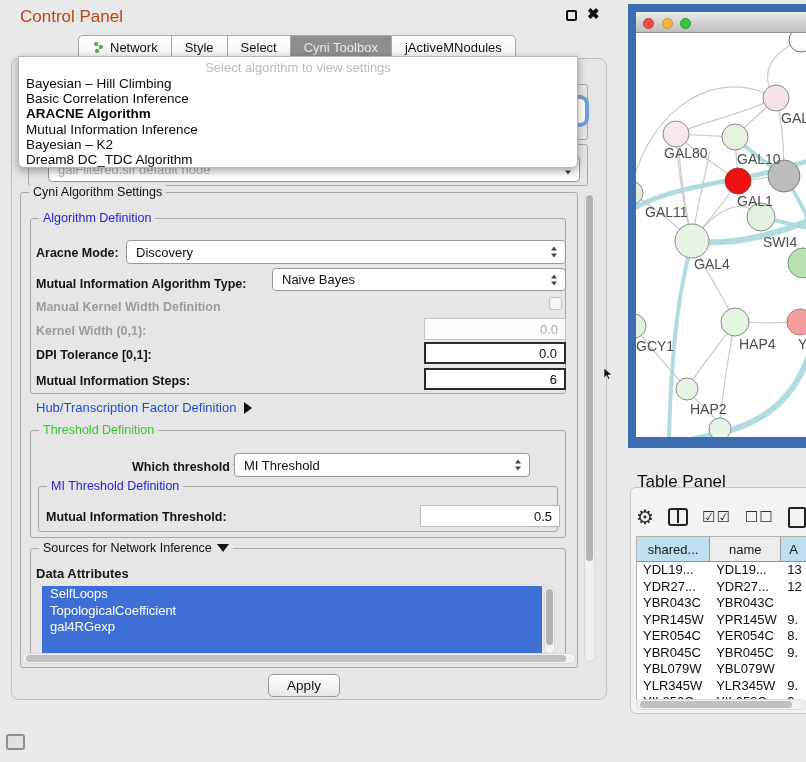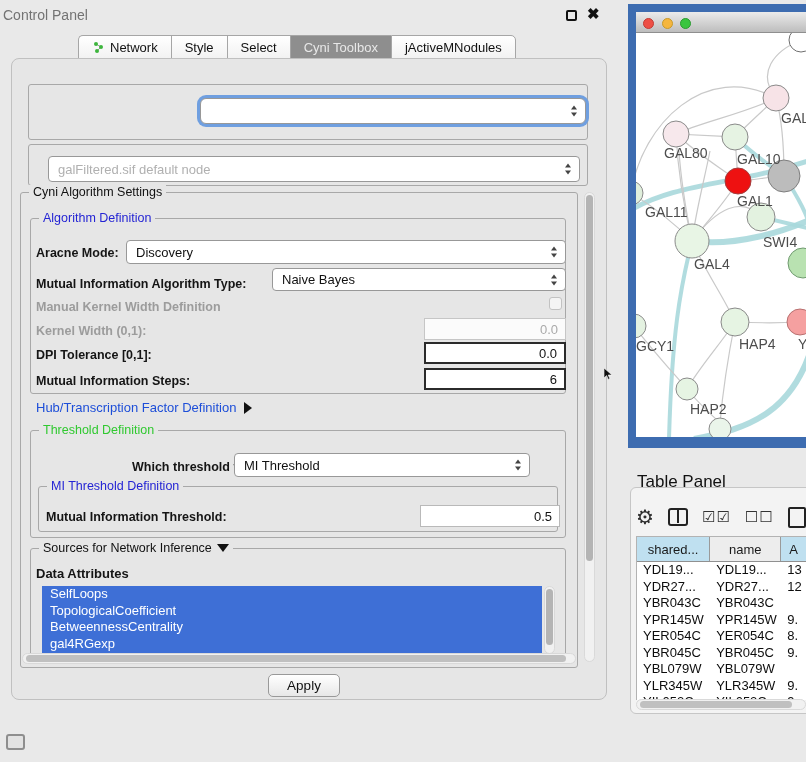--- a/index.html
+++ b/index.html
@@ -4,21 +4,21 @@
 <style>
   * { margin:0; padding:0; box-sizing:border-box; }
   html,body { width:806px; height:762px; }
   body { font-family:"Liberation Sans", sans-serif; background:#e9e9e9; }
   #screen { position:relative; width:806px; height:762px; overflow:hidden; background:#e9e9e9; }
 
   .abs { position:absolute; }
 
   
   .cp-titlebar { position:absolute; left:0; top:5px; width:620px; height:28px; background:#e9e9e9; }
-  .cp-title { position:absolute; left:3px; top:7px; font-size:14px; color:#737373; }
+  .cp-title { position:absolute; left:20px; top:7px; font-size:17px; color:#c2410c; }
   .win-float { position:absolute; left:566px; top:10px; width:11px; height:11px; border:2px solid #111; border-radius:2px; }
   .win-close { position:absolute; left:587px; top:5px; font-size:15px; font-weight:bold; color:#111; }
 
   .tabbar { position:absolute; left:78px; top:35px; height:24px; display:flex; }
   .tab { height:24px; display:flex; align-items:center; gap:5px; padding:0 13px; font-size:13px; color:#111;
          background:linear-gradient(#ffffff,#f2f2f2); border:1px solid #a6a6a6; border-right:none;
          white-space:nowrap; }
   .tab:first-child { border-radius:5px 0 0 0; }
   .tab:last-child { border-right:1px solid #a6a6a6; border-radius:0 5px 0 0; }
   .tab.sel { background:#8e8e8e; color:#e8e8e8; }
@@ -143,20 +143,29 @@
   <div class="grp" style="left:28px; top:84px; width:560px; height:56px; z-index:1;"></div>
   <div class="combo" style="left:200px; top:98px; width:386px; height:26px; z-index:2; box-shadow:0 0 0 3px #6f9fe0; border-radius:6px;">
       <span class="spin"></span>
     </div>
   <div class="grp" style="left:28px; top:144px; width:560px; height:42px; z-index:1;"></div>
   <div class="combo" style="left:48px; top:156px; width:532px; height:26px; z-index:2; color:#b0b0b0;">
     <span>galFiltered.sif default node</span>
     <span class="spin"></span>
   </div>
 
+  <div class="dropdown">
+    <div class="dd-head">Select algorithm to view settings</div>
+    <div class="dd-item">Bayesian – Hill Climbing</div>
+    <div class="dd-item">Basic Correlation Inference</div>
+    <div class="dd-item bold">ARACNE Algorithm</div>
+    <div class="dd-item">Mutual Information Inference</div>
+    <div class="dd-item">Bayesian – K2</div>
+    <div class="dd-item">Dream8 DC_TDC Algorithm</div>
+  </div>
 
   <div class="grp" style="left:20px; top:192px; width:558px; height:476px; z-index:3; background:#e6e6e6;">
     <span class="legend">Cyni Algorithm Settings</span>
   </div>
 
   <div class="grp" style="left:30px; top:218px; width:536px; height:176px; z-index:4;">
     <span class="legend t-blue">Algorithm Definition</span>
   </div>
   <div class="lbl" style="left:36px; top:246px; z-index:5;">Aracne Mode:</div>
   <div class="combo" style="left:126px; top:240px; width:440px; height:24px; z-index:5;">
@@ -199,21 +208,20 @@
   <div class="grp" style="left:30px; top:548px; width:536px; height:116px; z-index:4;">
     <span class="legend">
       <span>Sources for Network Inference</span>
       <span class="tri-d"></span>
     </span>
   </div>
   <div class="lbl" style="left:36px; top:566px; z-index:5; font-size:13px;">Data Attributes</div>
   <div class="attr-list" style="z-index:5;">
     <div class="attr-item">SelfLoops</div>
     <div class="attr-item">TopologicalCoefficient</div>
-    <div class="attr-item">BetweennessCentrality</div>
     <div class="attr-item">gal4RGexp</div>
   </div>
   <div class="sb-v" style="left:544px; top:586px; height:68px; z-index:5;">
       <div class="thumb" style="top:2px; height:56px;"></div>
     </div>
   <div class="sb-h" style="left:22px; top:653px; width:554px; z-index:6;">
       <div class="thumb" style="left:3px; width:540px;"></div>
     </div>
 
   <div class="sb-v" style="left:584px; top:192px; height:470px; z-index:4;">

